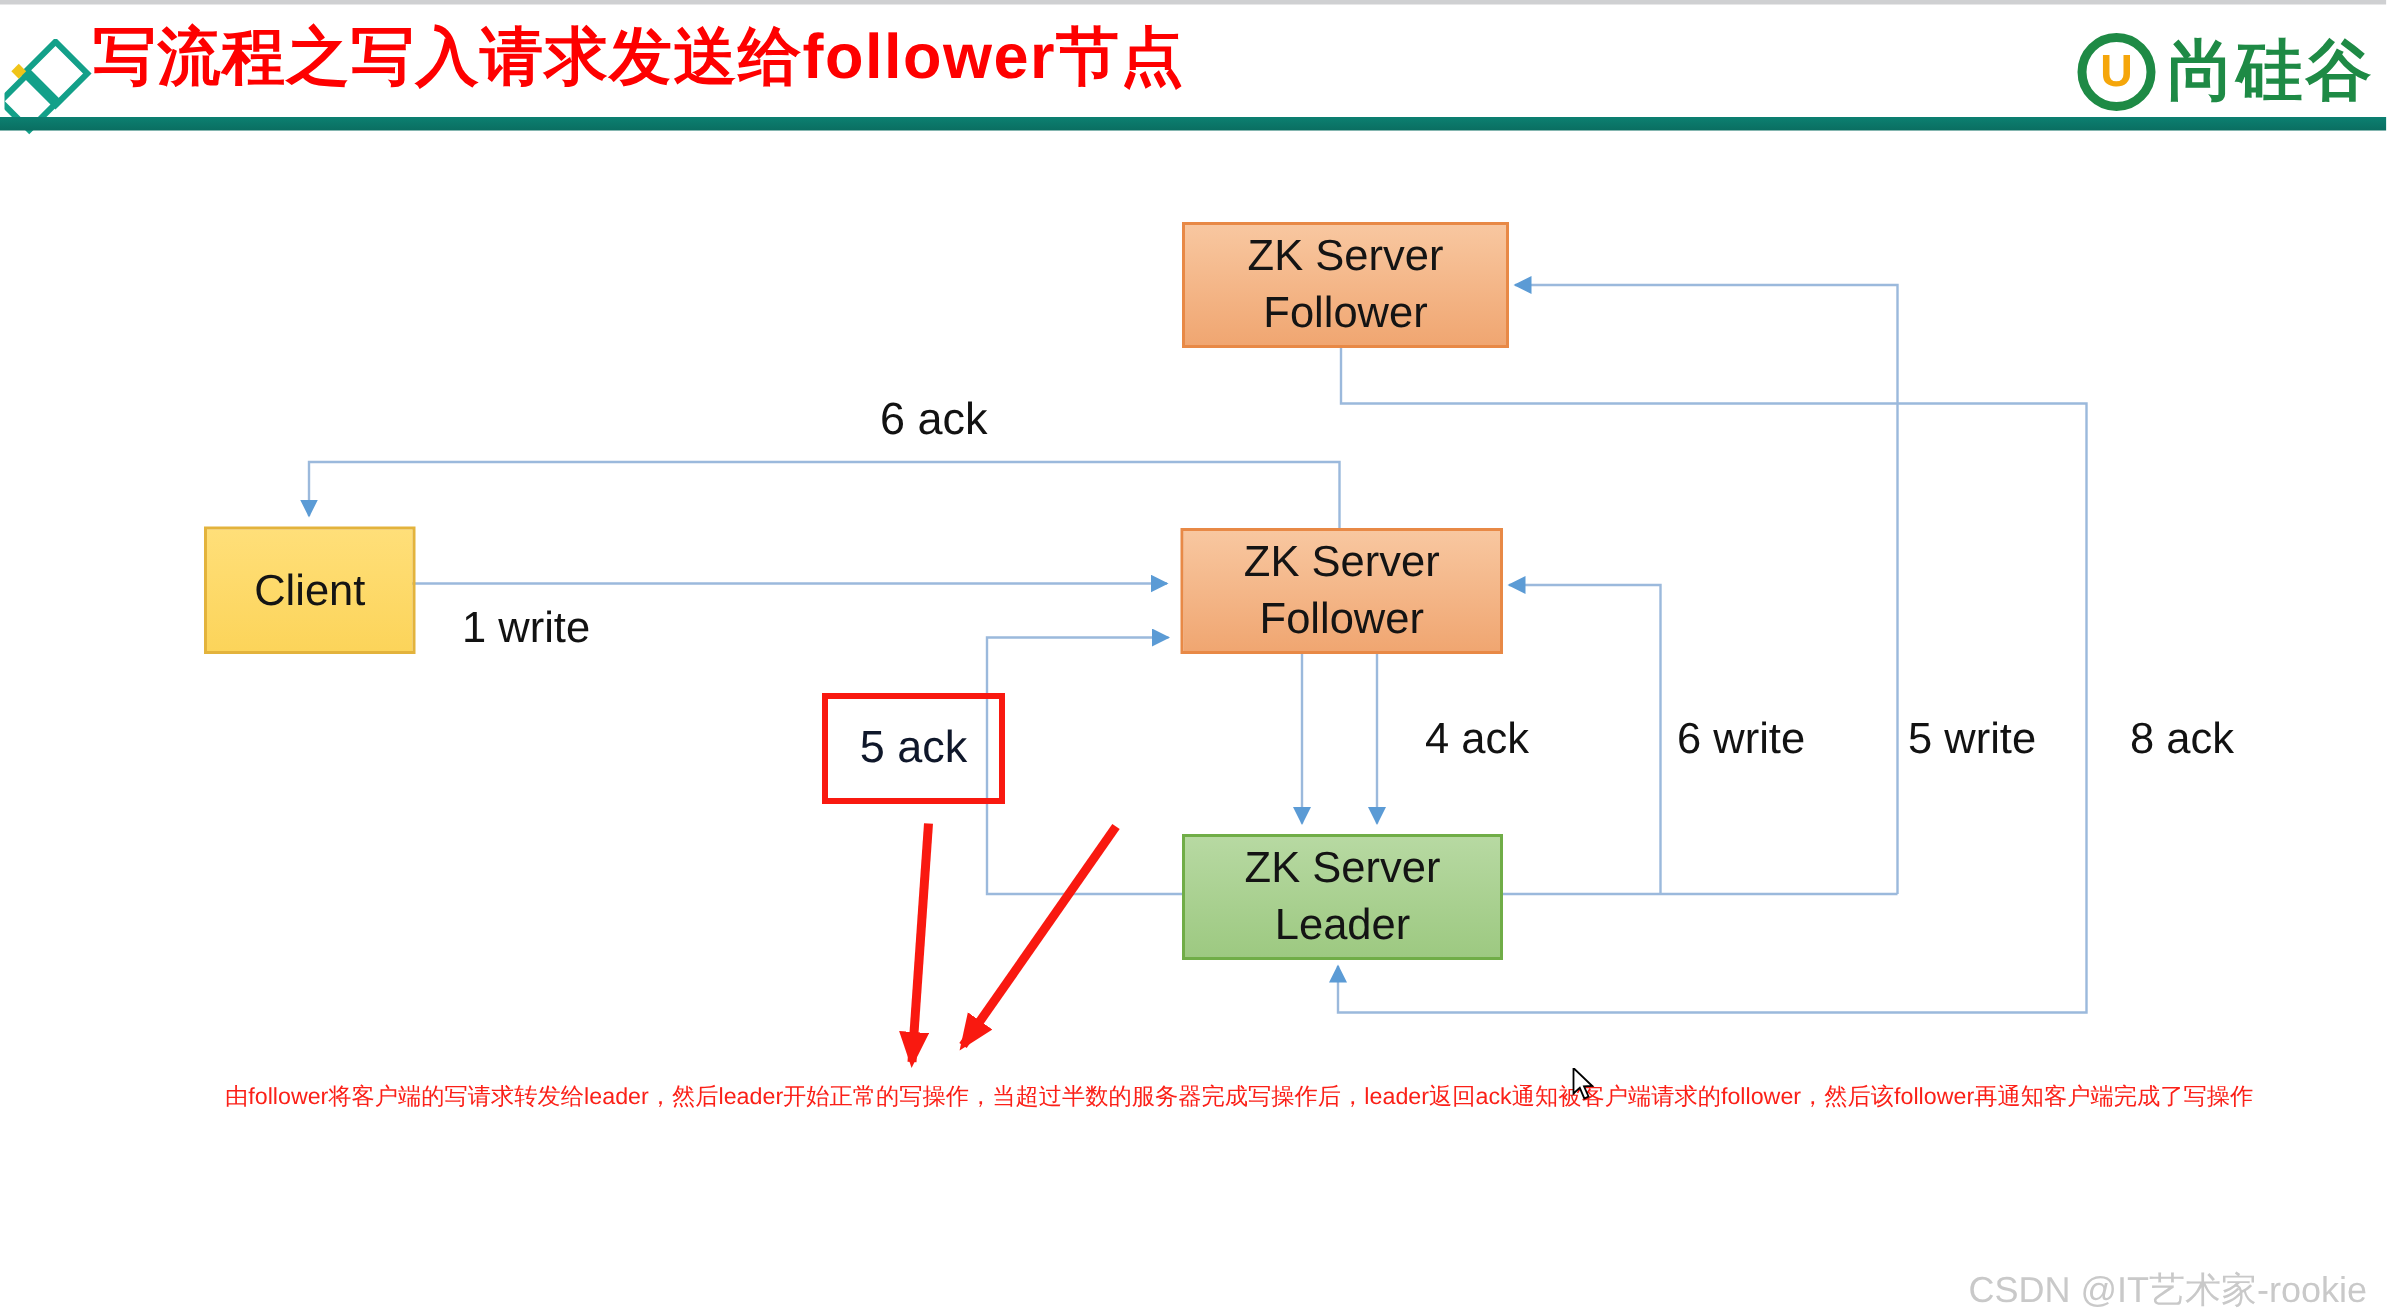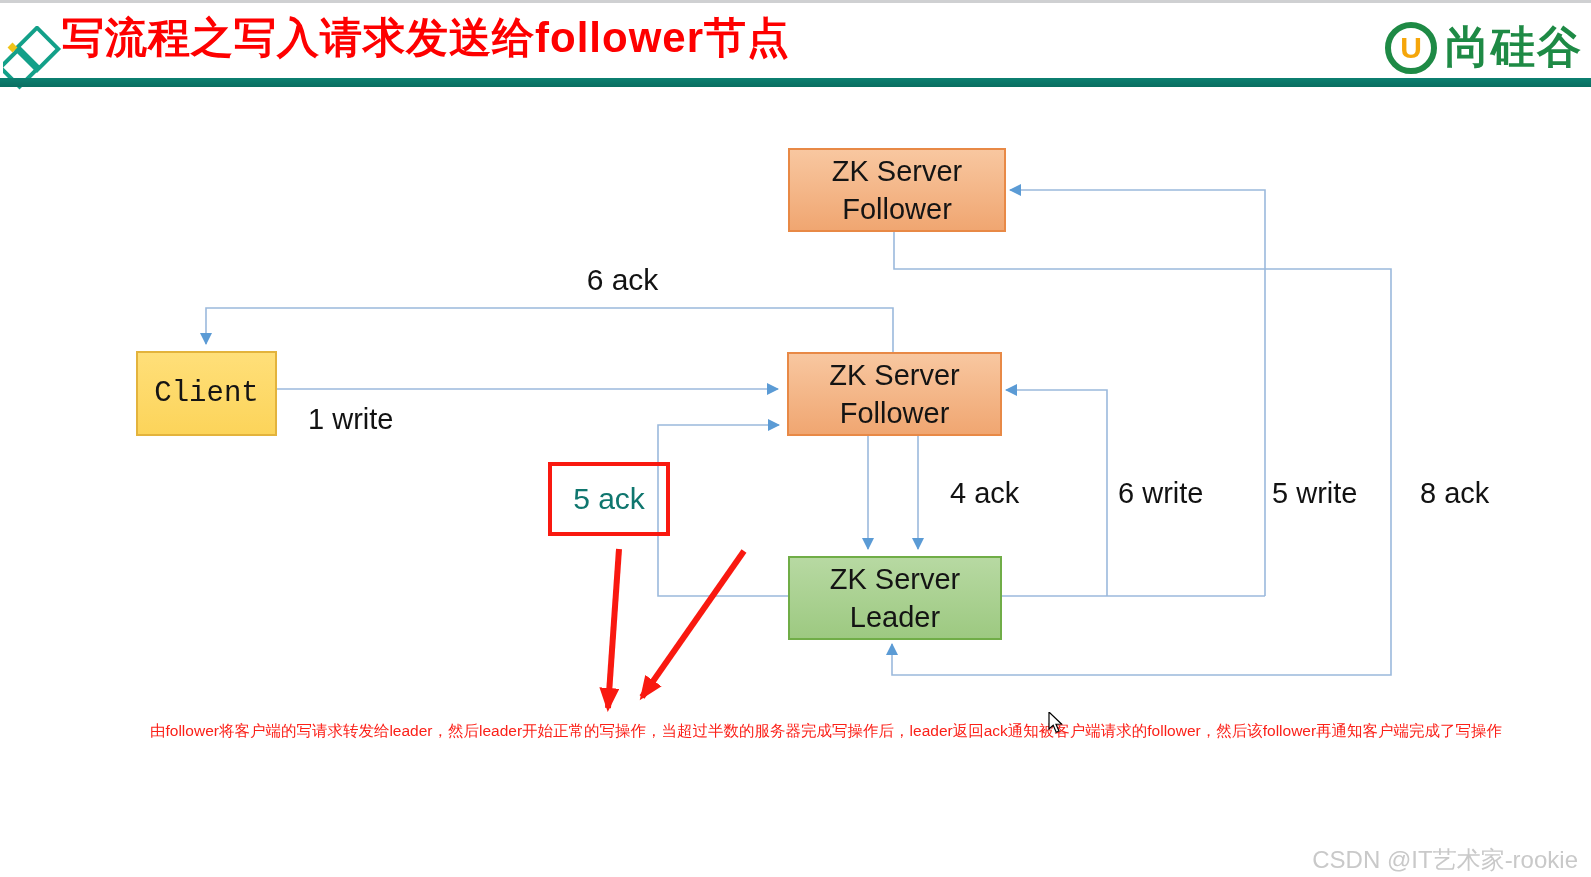--- a/index.html
+++ b/index.html
@@ -21,21 +21,21 @@
     display:flex;align-items:center;justify-content:center;
     color:var(--brand-orange);font-size:30px;font-weight:bold;
   }
   .brand-name{margin-left:8px;font-size:44px;font-weight:bold;color:var(--brand-green);letter-spacing:2px;}
 
   .node{
     position:absolute;display:flex;flex-direction:column;align-items:center;justify-content:center;
     font-size:29px;line-height:38px;color:#141414;text-align:center;
   }
   .node-follower{background:linear-gradient(180deg,#f8c7a0,#f0a671);border:2px solid var(--orange-border);}
-  .node-client{background:linear-gradient(180deg,#ffdf79,#fcd45a);border:2px solid var(--gold-border);font-family:Liberation Mono, monospace;}
+  .node-client{background:linear-gradient(180deg,#ffdf79,#fcd45a);border:2px solid var(--gold-border);}
   .node-leader{background:linear-gradient(180deg,#b7d9a2,#9dc981);border:2px solid var(--green-border);}
   #node-follower-top{left:788px;top:148px;width:214px;height:80px;}
   #node-client{left:136px;top:351px;width:137px;height:81px;}
   #node-follower-mid{left:787px;top:352px;width:211px;height:80px;}
   #node-leader{left:788px;top:556px;width:210px;height:80px;}
 
   svg.wires{position:absolute;left:0;top:0;}
   .conn{stroke:var(--connector-blue);stroke-width:1.6;fill:none;}
   .blue-head{fill:var(--arrowhead-blue);}
   .redline{stroke:var(--highlight-red);stroke-width:6;fill:none;}
@@ -44,21 +44,21 @@
   .flow-label{position:absolute;font-size:29px;color:#121212;white-space:nowrap;}
   #lbl-6ack{left:560px;top:263px;width:125px;text-align:center;font-size:30px;}
   #lbl-1write{left:308px;top:403px;}
   #lbl-4ack{left:950px;top:477px;}
   #lbl-3write{left:1118px;top:477px;}
   #lbl-7write{left:1272px;top:477px;}
   #lbl-8ack{left:1420px;top:477px;}
   .red-box{
     position:absolute;border:4px solid var(--highlight-red);
     display:flex;align-items:center;justify-content:center;
-    font-size:30px;color:#0f766e;white-space:nowrap;text-align:right;
+    font-size:30px;color:#0f172a;white-space:nowrap;text-align:right;
   }
   #box-5ack{left:548px;top:462px;width:114px;height:66px;}
   #box-2write{left:679px;top:467px;width:206px;height:62px;}
 
   .annotation{
     position:absolute;left:150px;top:721px;font-size:15.5px;color:var(--note-red);
     white-space:nowrap;letter-spacing:0px;
   }
   .cursor{position:absolute;left:1048px;top:712px;}
   .watermark{

